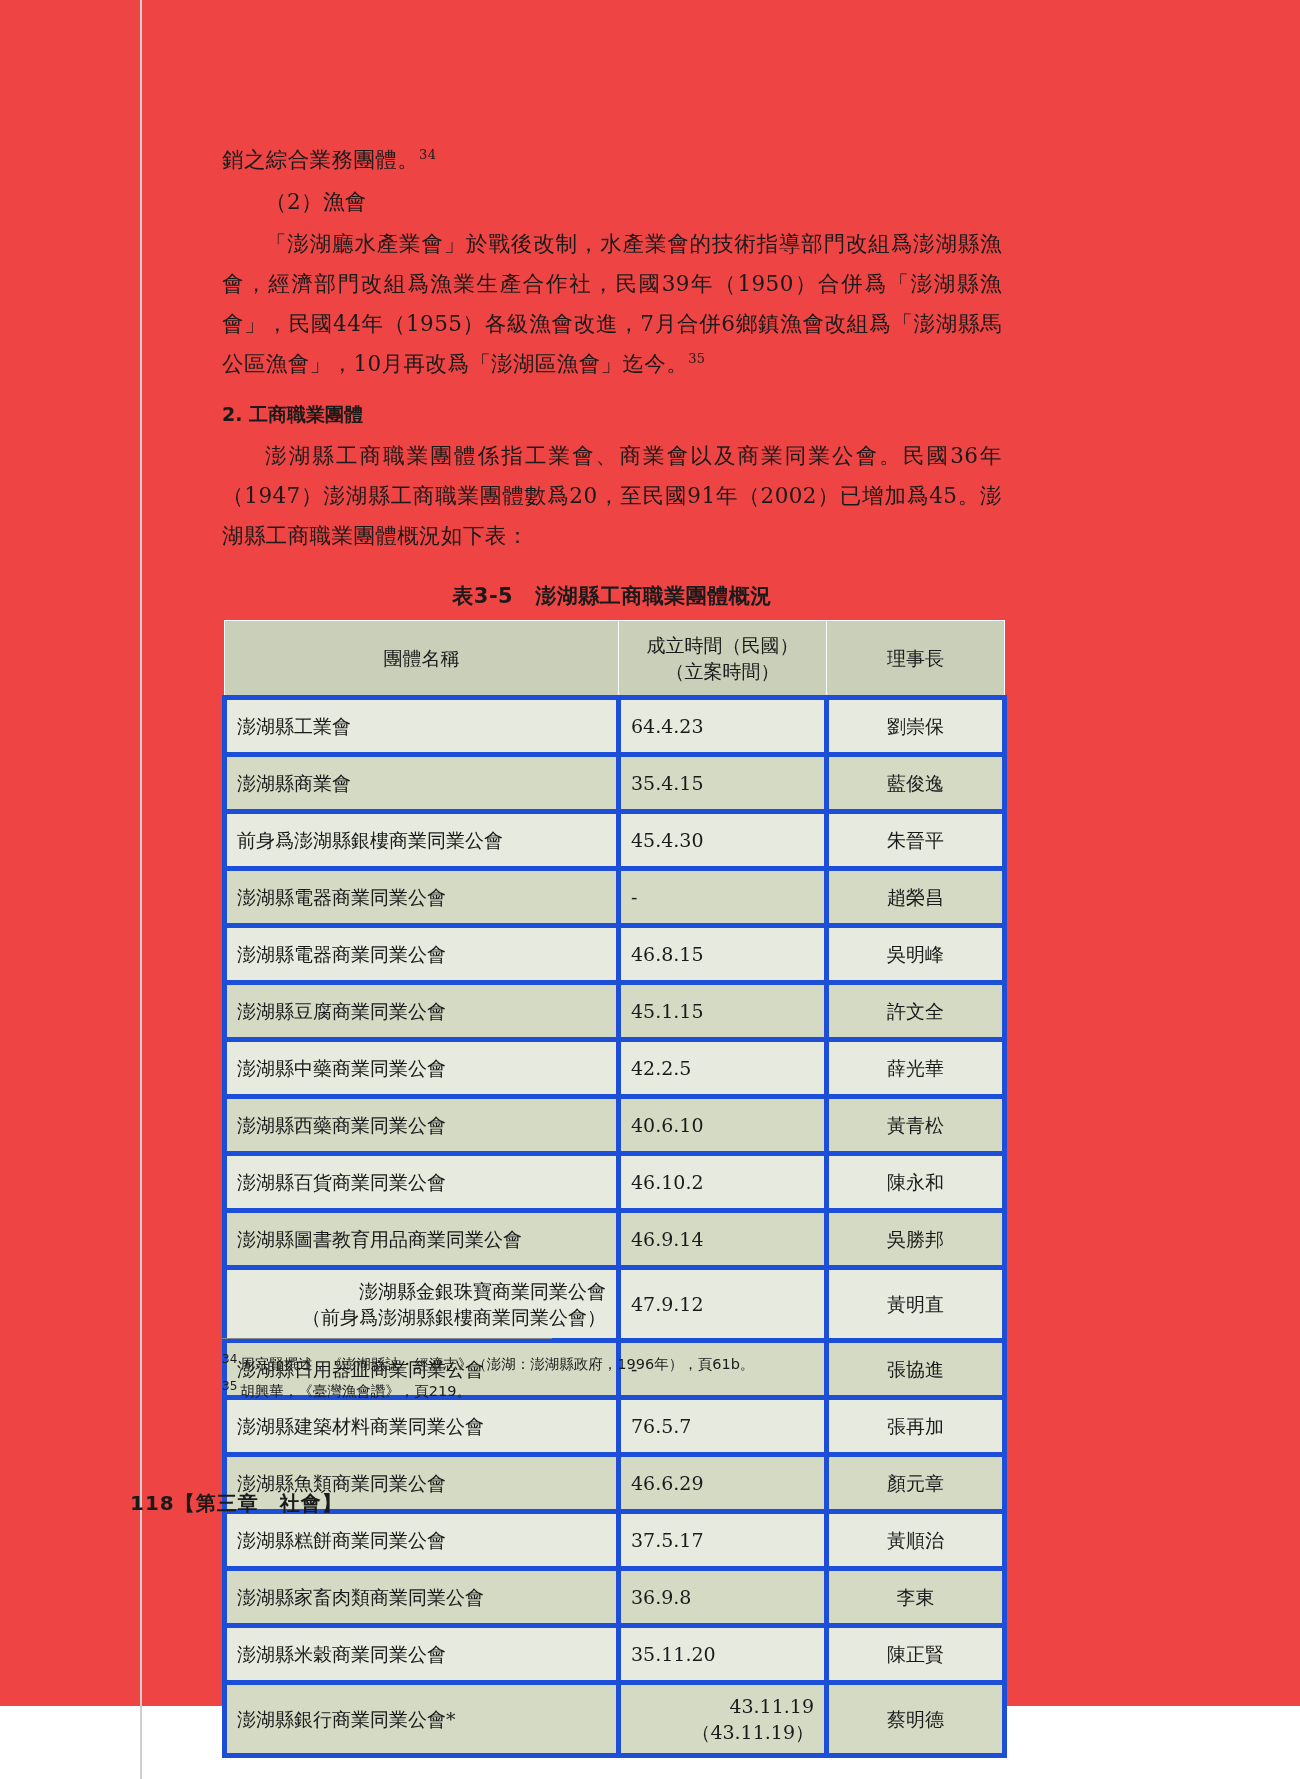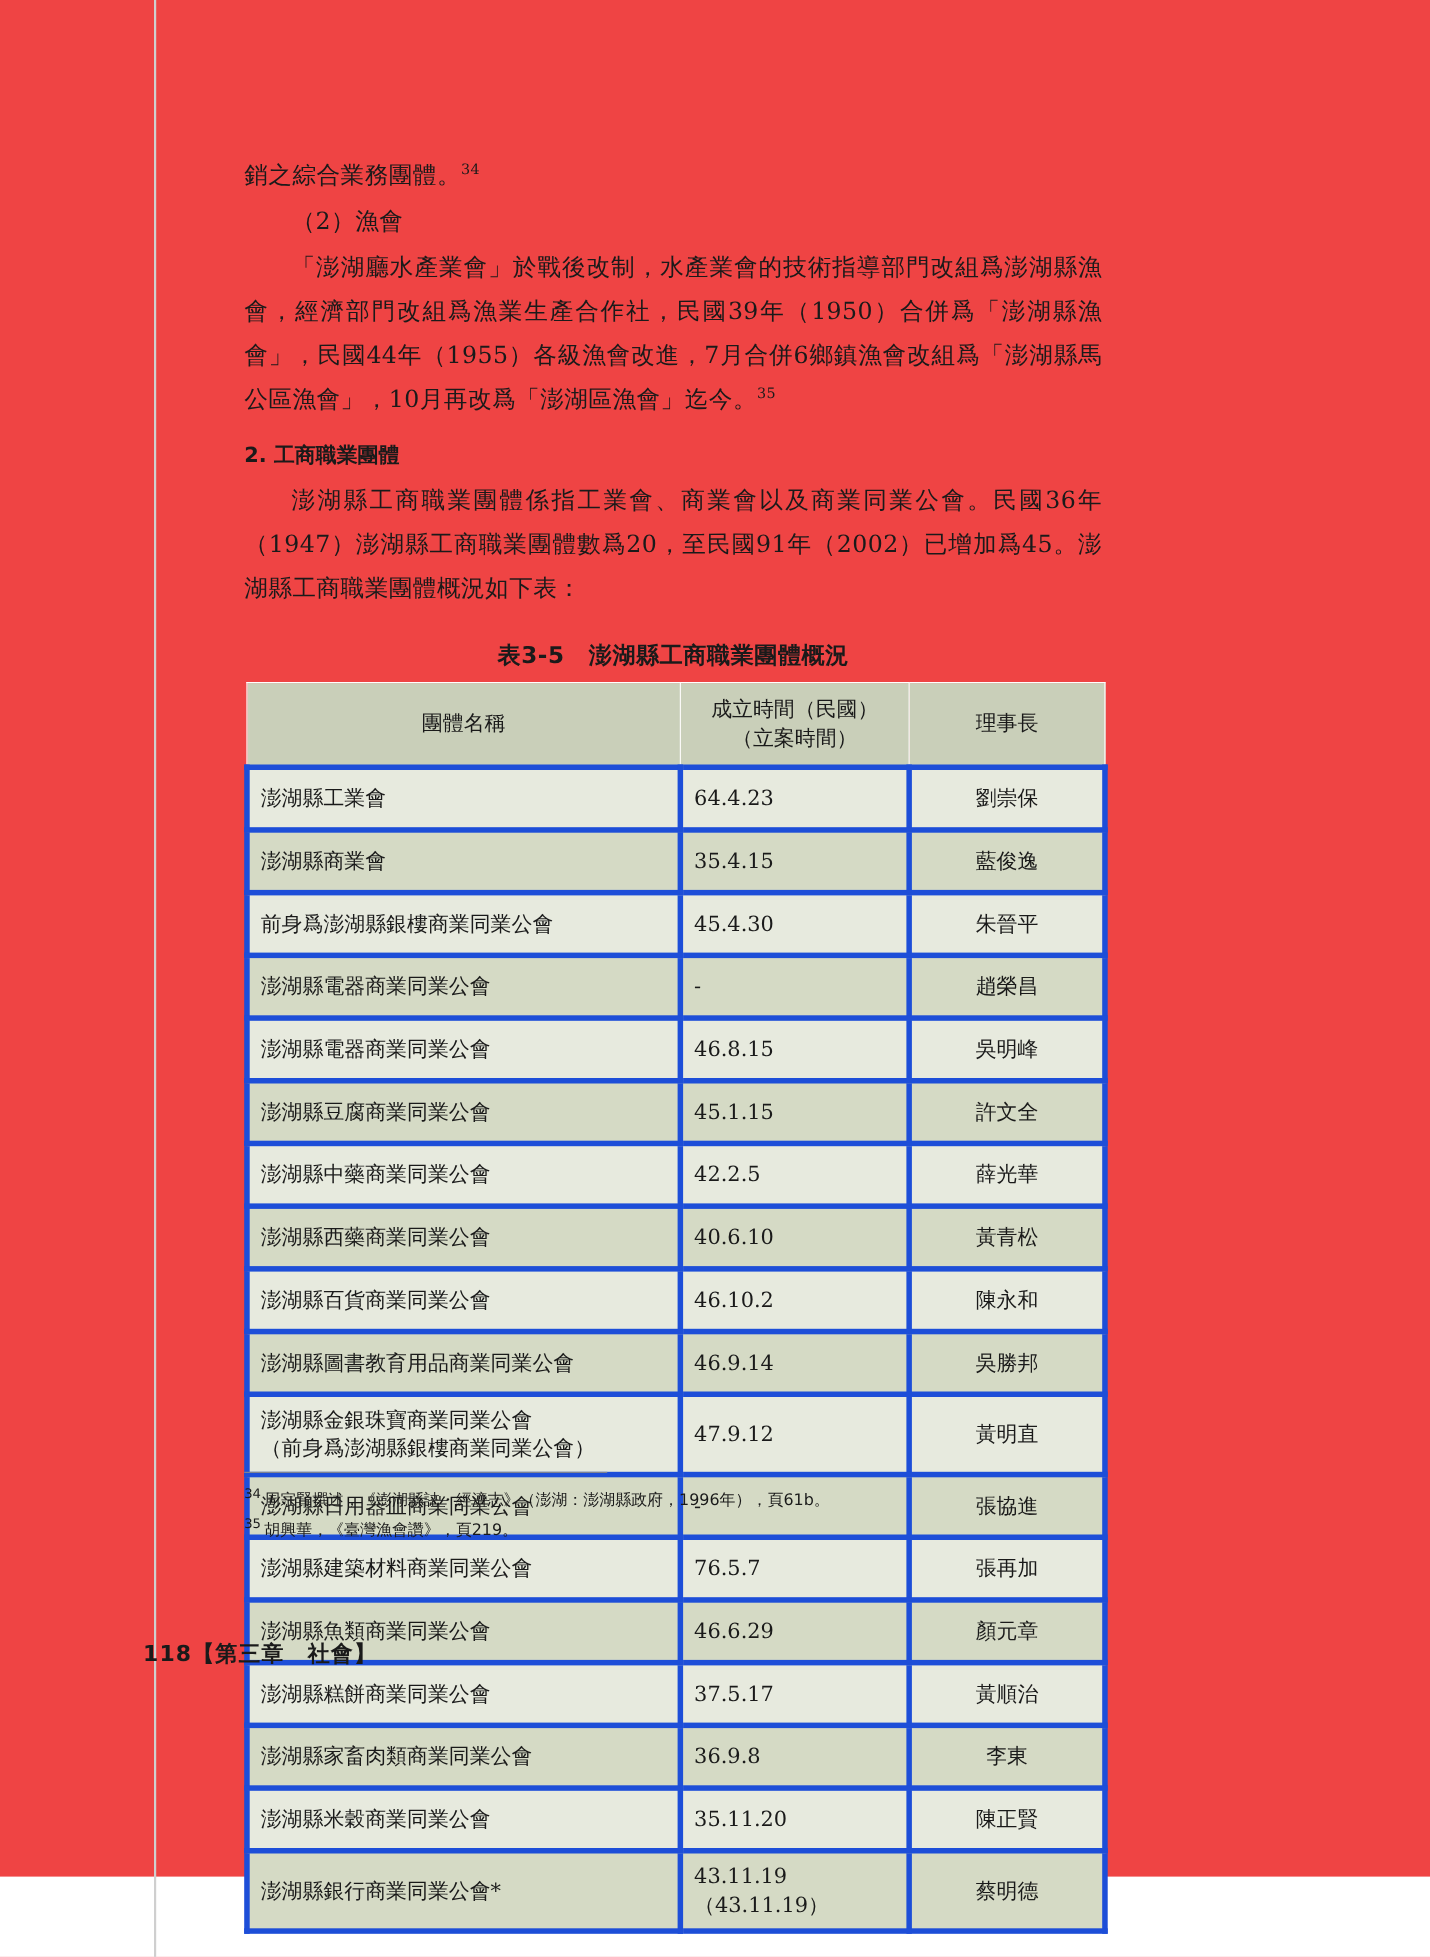--- a/index.html
+++ b/index.html
@@ -89,21 +89,21 @@
   }
   table.data tbody td {
     height: 36px;
     line-height: 26px;
   }
   table.data tbody tr:nth-child(odd) td { background: #e7eade; }
   table.data tbody tr:nth-child(even) td { background: #d5dac5; }
   td.c-name { text-align: left; }
   td.c-date { text-align: left; }
   td.c-chair { text-align: center; }
-  td.two-line { line-height: 28px; }
+  td.two-line { line-height: 28px; text-align: right; }
   .col1 { width: 394px; }
   .col2 { width: 208px; }
   .col3 { width: 178px; }
 
   .footnotes {
     position: absolute;
     left: 222px;
     top: 1338px;
     width: 780px;
   }

